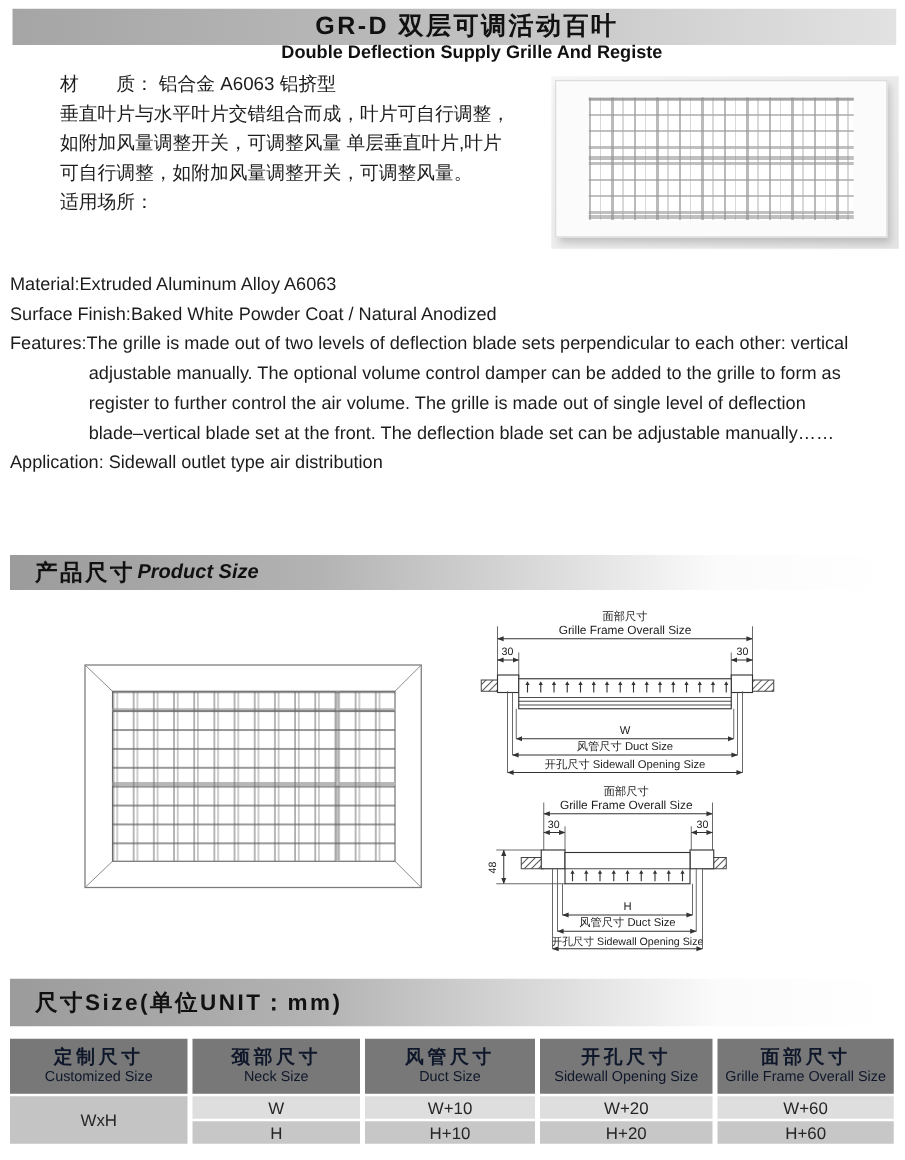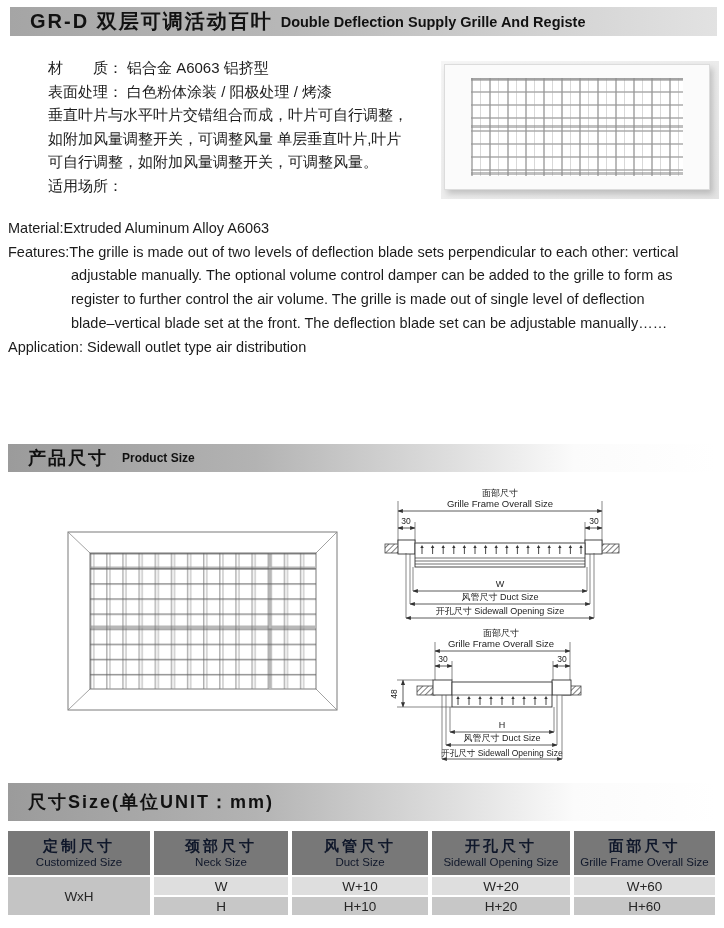--- a/index.html
+++ b/index.html
@@ -5,31 +5,31 @@
   html,body{margin:0;padding:0;}
   body{
     width:724px;height:928px;position:relative;background:#ffffff;
     font-family:"Liberation Sans","DejaVu Sans",sans-serif;color:#1c1c1c;
     overflow:hidden;
   }
   
   .title-bar{
     position:absolute;left:10px;top:7px;width:707px;height:29px;
     background:linear-gradient(90deg,#a5a5a5 0%,#b8b8b8 40%,#d2d2d2 75%,#e2e2e2 100%);
-    display:flex;align-items:center;padding-left:20px;box-sizing:border-box;
+    display:flex;align-items:center;padding-left:20px;box-sizing:border-box;flex-direction:column;
   }
   .title-cn{font-size:20px;font-weight:bold;letter-spacing:2px;color:#111;}
   .title-en{font-size:14.5px;font-weight:bold;margin-left:8px;color:#111;}
   .section-bar{
     position:absolute;left:8px;width:708px;height:28px;
     background:linear-gradient(90deg,#9b9b9b 0%,#b3b3b3 35%,#dddddd 62%,#fbfbfb 80%,#ffffff 100%);
     display:flex;align-items:center;padding-left:20px;box-sizing:border-box;
   }
   .sec-cn{font-size:18px;font-weight:bold;letter-spacing:2px;color:#111;}
-  .sec-en{font-size:12px;font-weight:bold;margin-left:14px;color:#111;}
+  .sec-en{font-size:16px;font-weight:bold;margin-left:2px;color:#111;font-style:italic;}
   
   .specs-cn{position:absolute;left:8px;top:56px;width:432px;font-size:15px;line-height:23.6px;margin-left:40px;}
   .spec-row{display:flex;}
   .spec-label{flex:0 0 79px;white-space:pre;}
   .spec-value{flex:1;}
   
   .photo{
     position:absolute;left:441px;top:61px;width:278px;height:138px;
     background:linear-gradient(150deg,#f6f6f6 0%,#ebebeb 55%,#e3e3e3 100%);
   }
@@ -75,43 +75,40 @@
   <span class="title-cn">GR-D 双层可调活动百叶</span>
   <span class="title-en">Double Deflection Supply Grille And Registe</span>
 </div>
 
 <div class="specs-cn">
   <div class="spec-row">
     <span class="spec-label">材　　质：</span>
     <span class="spec-value">铝合金 A6063 铝挤型</span>
   </div>
   <div class="spec-row">
-    <span class="spec-label">表面处理：</span>
-    <span class="spec-value">白色粉体涂装 / 阳极处理 / 烤漆</span>
-  </div>
-  <div class="spec-row">
     <span class="spec-value">
       <div>垂直叶片与水平叶片交错组合而成，叶片可自行调整，</div>
       <div>如附加风量调整开关，可调整风量 单层垂直叶片,叶片</div>
       <div>可自行调整，如附加风量调整开关，可调整风量。</div>
     </span>
   </div>
   <div class="spec-row">
     <span class="spec-label">适用场所：</span>
   </div>
 </div>
 
 <div class="photo">
   <div class="photo-grille">
     <div class="photo-core"></div>
   </div>
 </div>
 
 <div class="specs-en">
   <div>Material:Extruded Aluminum Alloy A6063</div>
+  <div>Surface Finish:Baked White Powder Coat / Natural Anodized</div>
   <div><span>Features:</span><span>The grille is made out of two levels of deflection blade sets perpendicular  to each other: vertical</span></div>
   <div class="en-feat-lines">adjustable manually.  The optional volume control damper can be added to the grille to  form as</div>
   <div class="en-feat-lines">register to further control the air volume. The grille is made  out of single level of deflection</div>
   <div class="en-feat-lines">blade–vertical blade set at the front. The deflection blade set can be adjustable manually……</div>
   <div>Application: Sidewall outlet type air distribution</div>
 </div>
 
 <div class="section-bar" style="top:444px;">
   <span class="sec-cn">产品尺寸</span>
   <span class="sec-en">Product Size</span>

